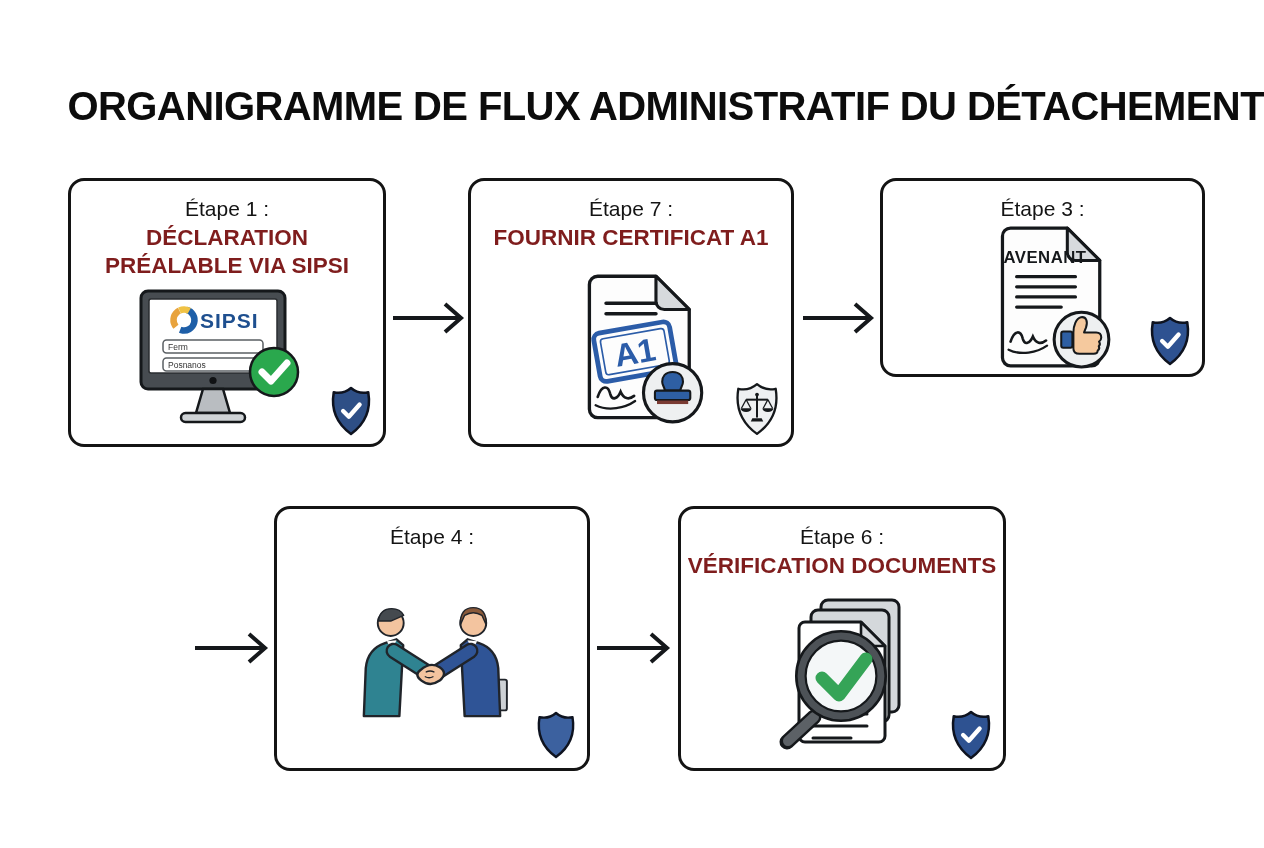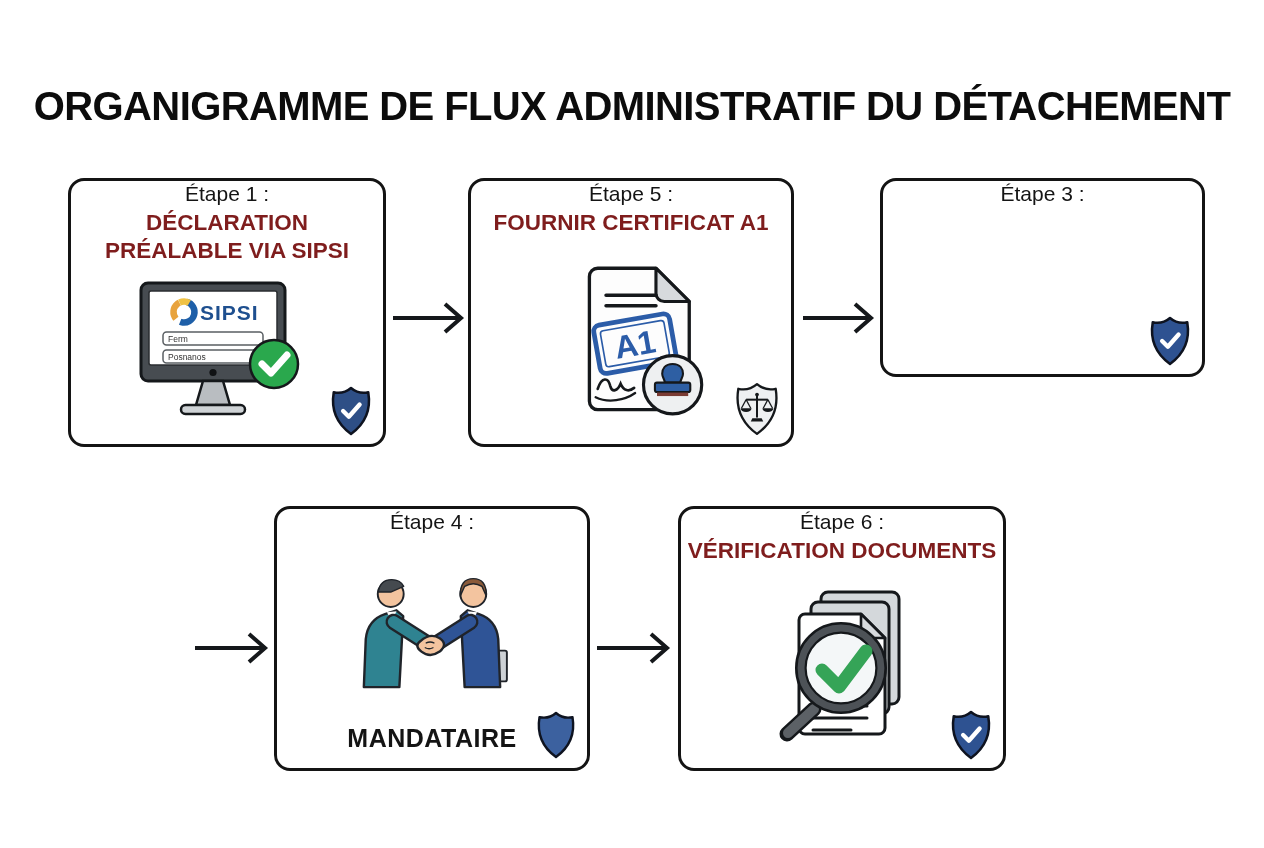--- a/index.html
+++ b/index.html
@@ -1,22 +1,22 @@
 <!DOCTYPE html>
 <html><head>
 <meta charset="utf-8">
 <style>
   html,body{margin:0;padding:0;background:#ffffff;}
   body{width:1264px;height:848px;font-family:"Liberation Sans",sans-serif;}
   .canvas{position:relative;width:1264px;height:848px;background:#ffffff;overflow:hidden;}
-  .title{position:absolute;top:84px;left:0;width:100%;text-align:center;margin:0;
+  .title{position:absolute;top:84px;left:0;width:100%;text-align:right;margin:0;
          font-size:40px;font-weight:bold;letter-spacing:-0.6px;color:#0c0c0c;white-space:nowrap;}
   .box{position:absolute;background:#ffffff;border:3px solid #141414;border-radius:16px;
        display:flex;flex-direction:column;align-items:center;box-sizing:border-box;}
-  .head{text-align:center;line-height:1.24;}
+  .head{padding-top:15px;text-align:center;line-height:1.24;}
   .etape{font-size:21px;color:#141414;font-weight:normal;}
   .name{font-size:22.5px;font-weight:bold;color:#7f1d1d;margin:2px auto 0 auto;}
   .w255{max-width:255px;}
   .w215{max-width:215px;}
   .iconwrap{flex:1;display:flex;align-items:center;justify-content:center;width:100%;}
   .badge{position:absolute;right:9px;bottom:7px;}
   .caption{font-size:25px;font-weight:bold;color:#141414;margin:0 0 15px 0;letter-spacing:0.5px;}
   .arrow{position:absolute;}
   svg text{font-family:"Liberation Sans",sans-serif;}
 </style>
@@ -62,21 +62,21 @@
       </svg>
     </div>
     <svg class="badge" width="46" height="52" viewBox="0 0 64 72">
       <path d="M32 4 C39 10 47 12 56 10 C59 28 57 50 32 68 C7 50 5 28 8 10 C17 12 25 10 32 4 Z" fill="#2e4f86" stroke="#0e1320" stroke-width="3.5" stroke-linejoin="round"></path>
       <path d="M21 36 L29 44 L44 27" fill="none" stroke="#ffffff" stroke-width="6" stroke-linecap="round" stroke-linejoin="round"></path>
     </svg>
   </section>
 
   <section class="box" style="left:468px;top:178px;width:326px;height:269px">
     <div class="head">
-      <div class="etape">Étape 5 :</div>
+      <div class="etape">Étape 7 :</div>
       <div class="name">FOURNIR CERTIFICAT A1</div>
     </div>
     <div class="iconwrap">
       <svg width="170" height="156" viewBox="0 0 160 150">
 
         <path d="M40 14 a8 8 0 0 1 8 -8 h56 l32 32 v96 a8 8 0 0 1 -8 8 h-80 a8 8 0 0 1 -8 -8 Z" fill="#fdfdfd" stroke="#15181b" stroke-width="3.2" stroke-linejoin="round"></path>
         <path d="M104 6 l32 32 h-24 a8 8 0 0 1 -8 -8 Z" fill="#d7dadd" stroke="#15181b" stroke-width="3" stroke-linejoin="round"></path>
         <path d="M56 32 H104 M56 42 H104" stroke="#15181b" stroke-width="3.4" stroke-linecap="round"></path>
 
         <g transform="translate(84,80) rotate(-10)">
@@ -110,20 +110,37 @@
         <path d="M39 35 a7 5 0 0 0 14 0 Z" fill="#15181b" stroke="none"></path>
         <path d="M26 48 h12 l2 4 h-16 Z" fill="#15181b" stroke="none"></path>
       </g>
     </svg>
   </section>
 
   <section class="box" style="left:880px;top:178px;width:325px;height:199px">
     <div class="head">
       <div class="etape">Étape 3 :</div>
     </div>
+    <div class="iconwrap">
+      <svg width="166" height="152" viewBox="0 0 160 150">
+        <path d="M40 14 a8 8 0 0 1 8 -8 h56 l32 32 v96 a8 8 0 0 1 -8 8 h-80 a8 8 0 0 1 -8 -8 Z" fill="#fdfdfd" stroke="#15181b" stroke-width="3.2" stroke-linejoin="round"></path>
+        <path d="M104 6 l32 32 h-24 a8 8 0 0 1 -8 -8 Z" fill="#d7dadd" stroke="#15181b" stroke-width="3" stroke-linejoin="round"></path>
+        <text x="82" y="40" font-size="16.5" font-weight="bold" fill="#15181b" text-anchor="middle" letter-spacing="0.5">AVENANT</text>
+        <path d="M54 54 H112 M54 64 H112 M54 74 H112 M54 84 H98" stroke="#15181b" stroke-width="3.2" stroke-linecap="round"></path>
+
+        <path d="M48 118 c4 -12 10 -11 12 -3 c2 7 7 5 10 -2 c3 7 8 8 13 4" fill="none" stroke="#15181b" stroke-width="2.6" stroke-linecap="round"></path>
+        <path d="M46 126 c12 6 28 3 38 -4" fill="none" stroke="#15181b" stroke-width="2.2" stroke-linecap="round"></path>
+
+        <g>
+          <circle cx="118" cy="116" r="27" fill="#eef0f1" stroke="#15181b" stroke-width="3"></circle>
+          <rect x="98" y="108" width="11" height="16" rx="2" fill="#2e5fa3" stroke="#15181b" stroke-width="2"></rect>
+          <path d="M110 109 c0 -6 2.5 -14 7.5 -15 c5 -1 7 4 5 10 l-2 5 h12 c3 0 5 2 5 5 c0 2 -1 3.3 -2.2 4 c1 1.4 1 3.4 -0.3 4.6 c0.8 1.4 0.5 3.2 -1 4.2 c0 2 -1.8 3.2 -4 3.2 h-14 c-4 0 -6 -2.2 -6 -5.2 Z" fill="#f5c99e" stroke="#15181b" stroke-width="2" stroke-linejoin="round"></path>
+        </g>
+      </svg>
+    </div>
     <svg class="badge" width="46" height="52" viewBox="0 0 64 72">
       <path d="M32 4 C39 10 47 12 56 10 C59 28 57 50 32 68 C7 50 5 28 8 10 C17 12 25 10 32 4 Z" fill="#2e5291" stroke="#0e1320" stroke-width="3.5" stroke-linejoin="round"></path>
       <path d="M21 36 L29 44 L44 27" fill="none" stroke="#ffffff" stroke-width="6" stroke-linecap="round" stroke-linejoin="round"></path>
     </svg>
   </section>
 
   <section class="box" style="left:274px;top:506px;width:316px;height:265px">
     <div class="head">
       <div class="etape">Étape 4 :</div>
     </div>
@@ -146,21 +163,20 @@
           <line x1="145" y1="54" x2="109" y2="77" stroke="#20242a" stroke-width="17" stroke-linecap="round"></line>
           <line x1="145" y1="54" x2="109" y2="77" stroke="#2f5496" stroke-width="12" stroke-linecap="round"></line>
           <circle cx="148" cy="25" r="13.5" fill="#f3c49f" stroke="#20242a" stroke-width="2"></circle>
           <path d="M134.5 27 Q134 9 148 9 Q162 9 161.5 27 L157 17 Q148 11.5 139 17 Z" fill="#8a5a3a" stroke="#20242a" stroke-width="1.5" stroke-linejoin="round"></path>
         </g>
 
         <path d="M93 74 Q103 65 113 71 Q122 77 113 85 Q103 92 94 85 Q86 79 93 74 Z" fill="#f3c49f" stroke="#20242a" stroke-width="2.5" stroke-linejoin="round"></path>
         <path d="M99 76 q4 -2 8 0 M98 81 q4 2 8 0" fill="none" stroke="#20242a" stroke-width="1.4" stroke-linecap="round"></path>
       </svg>
     </div>
-    <div class="caption">MANDATAIRE</div>
     <svg class="badge" width="44" height="52" viewBox="0 0 64 72">
       <path d="M32 4 C39 10 47 12 56 10 C59 28 57 50 32 68 C7 50 5 28 8 10 C17 12 25 10 32 4 Z" fill="#3c619f" stroke="#0e1320" stroke-width="3.5" stroke-linejoin="round"></path>
     </svg>
   </section>
 
   <section class="box" style="left:678px;top:506px;width:328px;height:265px">
     <div class="head">
       <div class="etape">Étape 6 :</div>
       <div class="name">VÉRIFICATION DOCUMENTS</div>
     </div>

